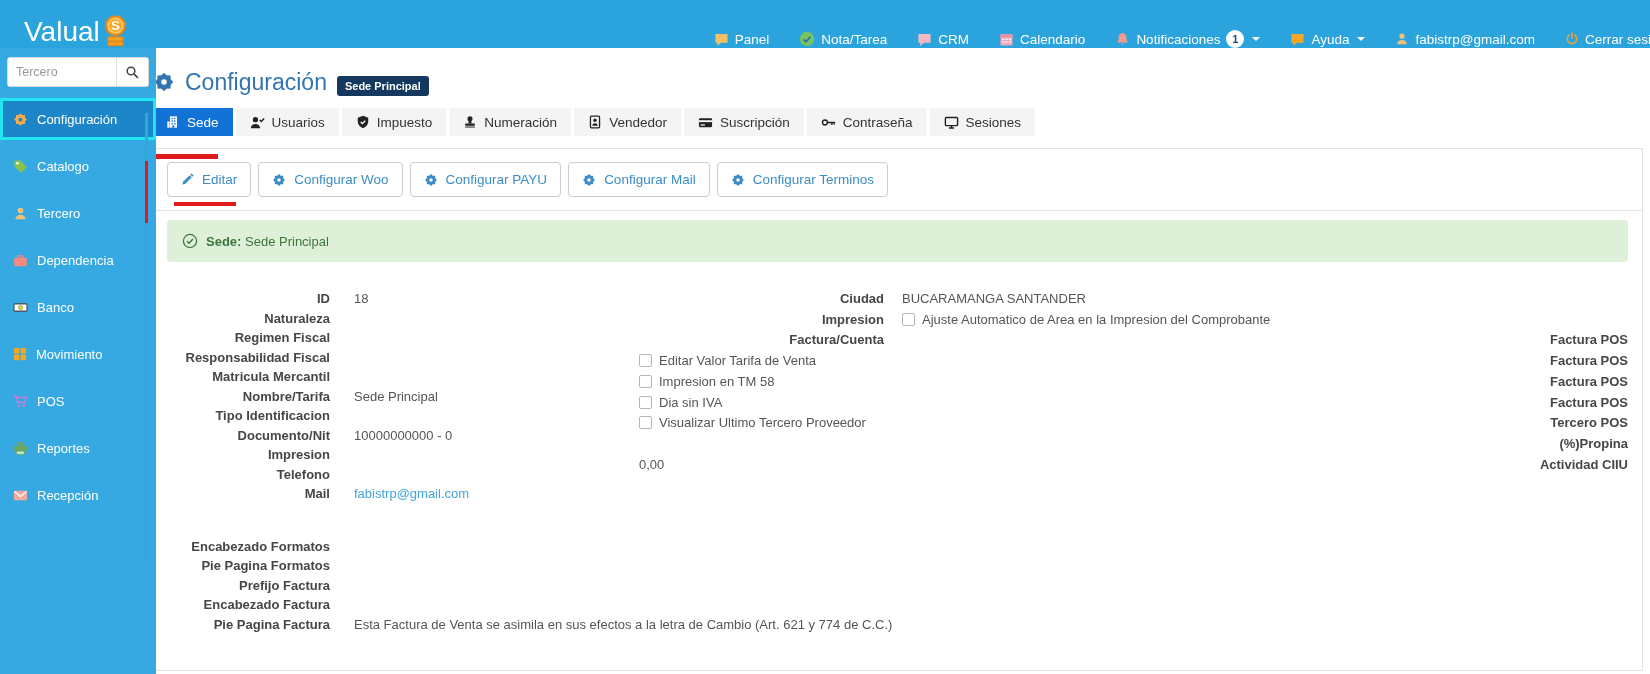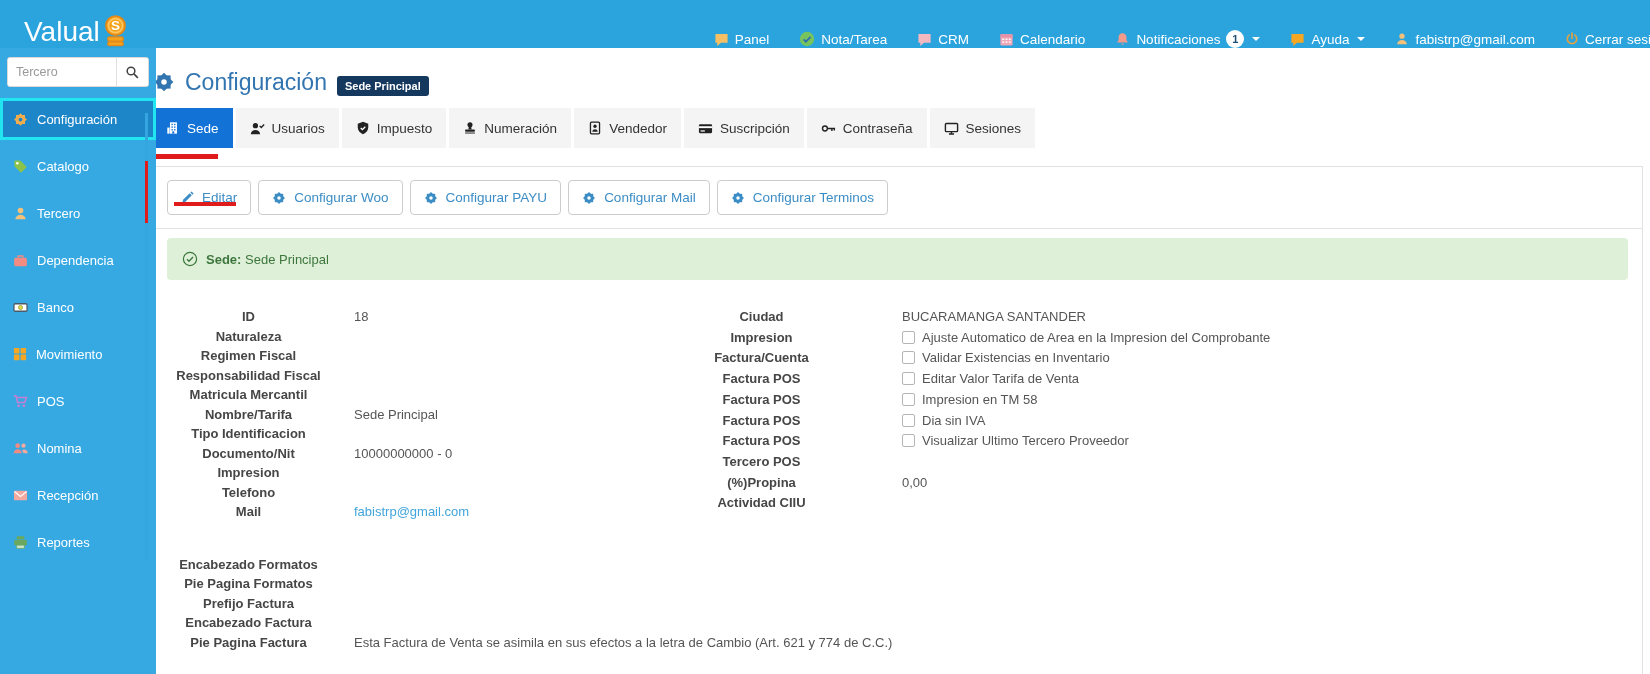--- a/index.html
+++ b/index.html
@@ -21,32 +21,32 @@
 .search button{width:32px;background:#fff;border:0;border-left:1px solid #e2e2e2;cursor:pointer;display:flex;align-items:center;justify-content:center}
 .side-item{display:flex;align-items:center;gap:9px;color:#fff;font-size:13px;padding:0 6px 0 13px;height:40px;margin-bottom:7px;cursor:pointer}
 .side-item.active{background:#1d86c8;border:3px solid #22e5f2;padding-left:10px;height:42px;margin-bottom:6px}
 .ic{display:inline-block;flex:none}
 
 .main{margin-left:142px;padding:0 7px 0 10px;position:relative}
 .page-head{display:flex;align-items:center;gap:10px;margin:20px 0 0 1px}
 .page-head h1{font-size:23px;color:#3275b0;font-weight:400;line-height:28px}
 .badge{background:#15395e;color:#fff;font-size:11px;font-weight:bold;padding:4px 8px;border-radius:3px;margin-top:7px}
 .tabs{display:flex;gap:3px;margin-top:12px}
-.tab{background:#f4f4f4;color:#333;font-size:13.5px;padding:0 14px;height:40px;display:flex;align-items:center;gap:7px;cursor:pointer;white-space:nowrap}
+.tab{background:#f4f4f4;color:#333;font-size:13.5px;padding:0 14px;height:28px;display:flex;align-items:center;gap:7px;cursor:pointer;white-space:nowrap}
 .tab.active{background:#1372d6;color:#fff}
 .pane{border:1px solid #e2e2e2;background:#fff}
-.pane-toolbar{margin-top:18px;padding:13px 14px;display:flex;gap:7px}
+.pane-toolbar{margin-top:12px;padding:13px 14px;display:flex;gap:7px}
 .btn{display:inline-flex;align-items:center;gap:8px;background:#fff;border:1px solid #ccc;border-radius:4px;color:#3c8dc5;font-size:13.5px;padding:0 13px;height:35px;cursor:pointer;font-family:inherit;white-space:nowrap}
 .pane-content{border-top:0;padding:9px 14px 14px;height:460px}
 .alert{background:#dff0d8;border-radius:4px;color:#3c763d;font-size:13px;padding:13px 15px;display:flex;align-items:center;gap:8px}
 
 .detail{display:flex;margin-top:27px}
 .col-left{width:472px;flex:none;display:grid;grid-template-columns:163px 1fr;column-gap:24px;align-content:start}
 .col-right{flex:1;display:grid;grid-template-columns:245px 1fr;column-gap:18px;align-content:start}
-.lbl{font-weight:bold;color:#464646;font-size:13px;text-align:center;line-height:19.5px;white-space:nowrap}
+.lbl{font-weight:bold;color:#464646;font-size:13px;text-align:right;line-height:19.5px;white-space:nowrap}
 .val{color:#555;font-size:13px;line-height:19.5px;white-space:nowrap}
 .col-right .lbl,.col-right .val{line-height:20.7px}
 .spacer{grid-column:1/3;height:33px}
 .cb{display:inline-block;width:13px;height:13px;border:1px solid #b5b5b5;border-radius:2px;background:#fff;margin-right:7px;vertical-align:-2px;cursor:pointer}
 .link{color:#42a5dc;text-decoration:none;cursor:pointer}
 
 .annot{position:absolute;z-index:10}
 </style>
 </head>
 <body>
@@ -193,41 +193,32 @@
   <div class="side-item">
     <svg class="ic" width="15" height="15" viewBox="0 0 16 16">
         <path d="M.8 1.8h2.3L4.9 9h7.6l1.9-5.4H4.2" fill="none" stroke="#c77fd1" stroke-width="1.6"></path>
         <circle cx="6" cy="12.6" r="1.5" fill="#c77fd1"></circle>
         <circle cx="11.6" cy="12.6" r="1.5" fill="#c77fd1"></circle>
       </svg>
     <span>POS</span>
     </div>
   <div class="side-item">
     <svg class="ic" width="15" height="15" viewBox="0 0 16 16">
-        <circle cx="5" cy="5" r="2.5" fill="#f28b82"></circle>
-        <circle cx="11.2" cy="5" r="2.3" fill="#f4a9a0"></circle>
-        <path d="M.7 13c.4-2.8 2.1-4.1 4.3-4.1s3.9 1.3 4.3 4.1z" fill="#f28b82"></path>
-        <path d="M9.6 10c.5-.6 1.4-1 2.5-1 2 0 3.2 1.2 3.6 4h-4.4" fill="#f4a9a0"></path>
-      </svg>
-    <span>Nomina</span>
-    </div>
-  <div class="side-item">
-    <svg class="ic" width="15" height="15" viewBox="0 0 16 16">
-        <rect x="1" y="3" width="14" height="10" rx="1" fill="#f4a9a0"></rect>
-        <path d="M1.5 3.7L8 9l6.5-5.3" stroke="#fff" stroke-width="1.2" fill="none"></path>
-      </svg>
-    <span>Recepción</span>
-    </div>
-  <div class="side-item">
-    <svg class="ic" width="15" height="15" viewBox="0 0 16 16">
         <rect x="4" y="1.3" width="8" height="3.2" fill="#6aa85f"></rect>
         <rect x="1.3" y="5" width="13.4" height="6" rx="1" fill="#6aa85f"></rect>
         <rect x="4" y="10.8" width="8" height="3.4" fill="#cfe5cb" stroke="#6aa85f" stroke-width=".8"></rect>
       </svg>
     <span>Reportes</span>
+    </div>
+  <div class="side-item">
+    <svg class="ic" width="15" height="15" viewBox="0 0 16 16">
+        <rect x="1" y="3" width="14" height="10" rx="1" fill="#f4a9a0"></rect>
+        <path d="M1.5 3.7L8 9l6.5-5.3" stroke="#fff" stroke-width="1.2" fill="none"></path>
+      </svg>
+    <span>Recepción</span>
     </div>
 </aside>
 
 <main class="main">
   <div class="page-head">
     <svg width="22" height="22" viewBox="0 0 16 16">
         <g fill="#3275b0">
           <rect x="3.2" y="3.2" width="9.6" height="9.6"></rect>
           <rect x="3.2" y="3.2" width="9.6" height="9.6" transform="rotate(45 8 8)"></rect>
           <circle cx="8" cy="8" r="4.6"></circle>
@@ -410,21 +401,20 @@
         <div class="lbl">Pie Pagina Factura</div>
           <div class="val">Esta Factura de Venta se asimila en sus efectos a la letra de Cambio (Art. 621 y 774 de C.C.)</div>
       </div>
 
       <div class="col-right">
         <div class="lbl">Ciudad</div>
           <div class="val">BUCARAMANGA SANTANDER</div>
         <div class="lbl">Impresion</div>
           <div class="val"><span class="cb"></span><span>Ajuste Automatico de Area en la Impresion del Comprobante</span></div>
         <div class="lbl">Factura/Cuenta</div>
-          <div class="val"><span class="cb"></span><span>Validar Existencias en Inventario</span></div>
         <div class="lbl">Factura POS</div>
           <div class="val"><span class="cb"></span><span>Editar Valor Tarifa de Venta</span></div>
         <div class="lbl">Factura POS</div>
           <div class="val"><span class="cb"></span><span>Impresion en TM 58</span></div>
         <div class="lbl">Factura POS</div>
           <div class="val"><span class="cb"></span><span>Dia sin IVA</span></div>
         <div class="lbl">Factura POS</div>
           <div class="val"><span class="cb"></span><span>Visualizar Ultimo Tercero Proveedor</span></div>
         <div class="lbl">Tercero POS</div>
           <div class="val"></div>

